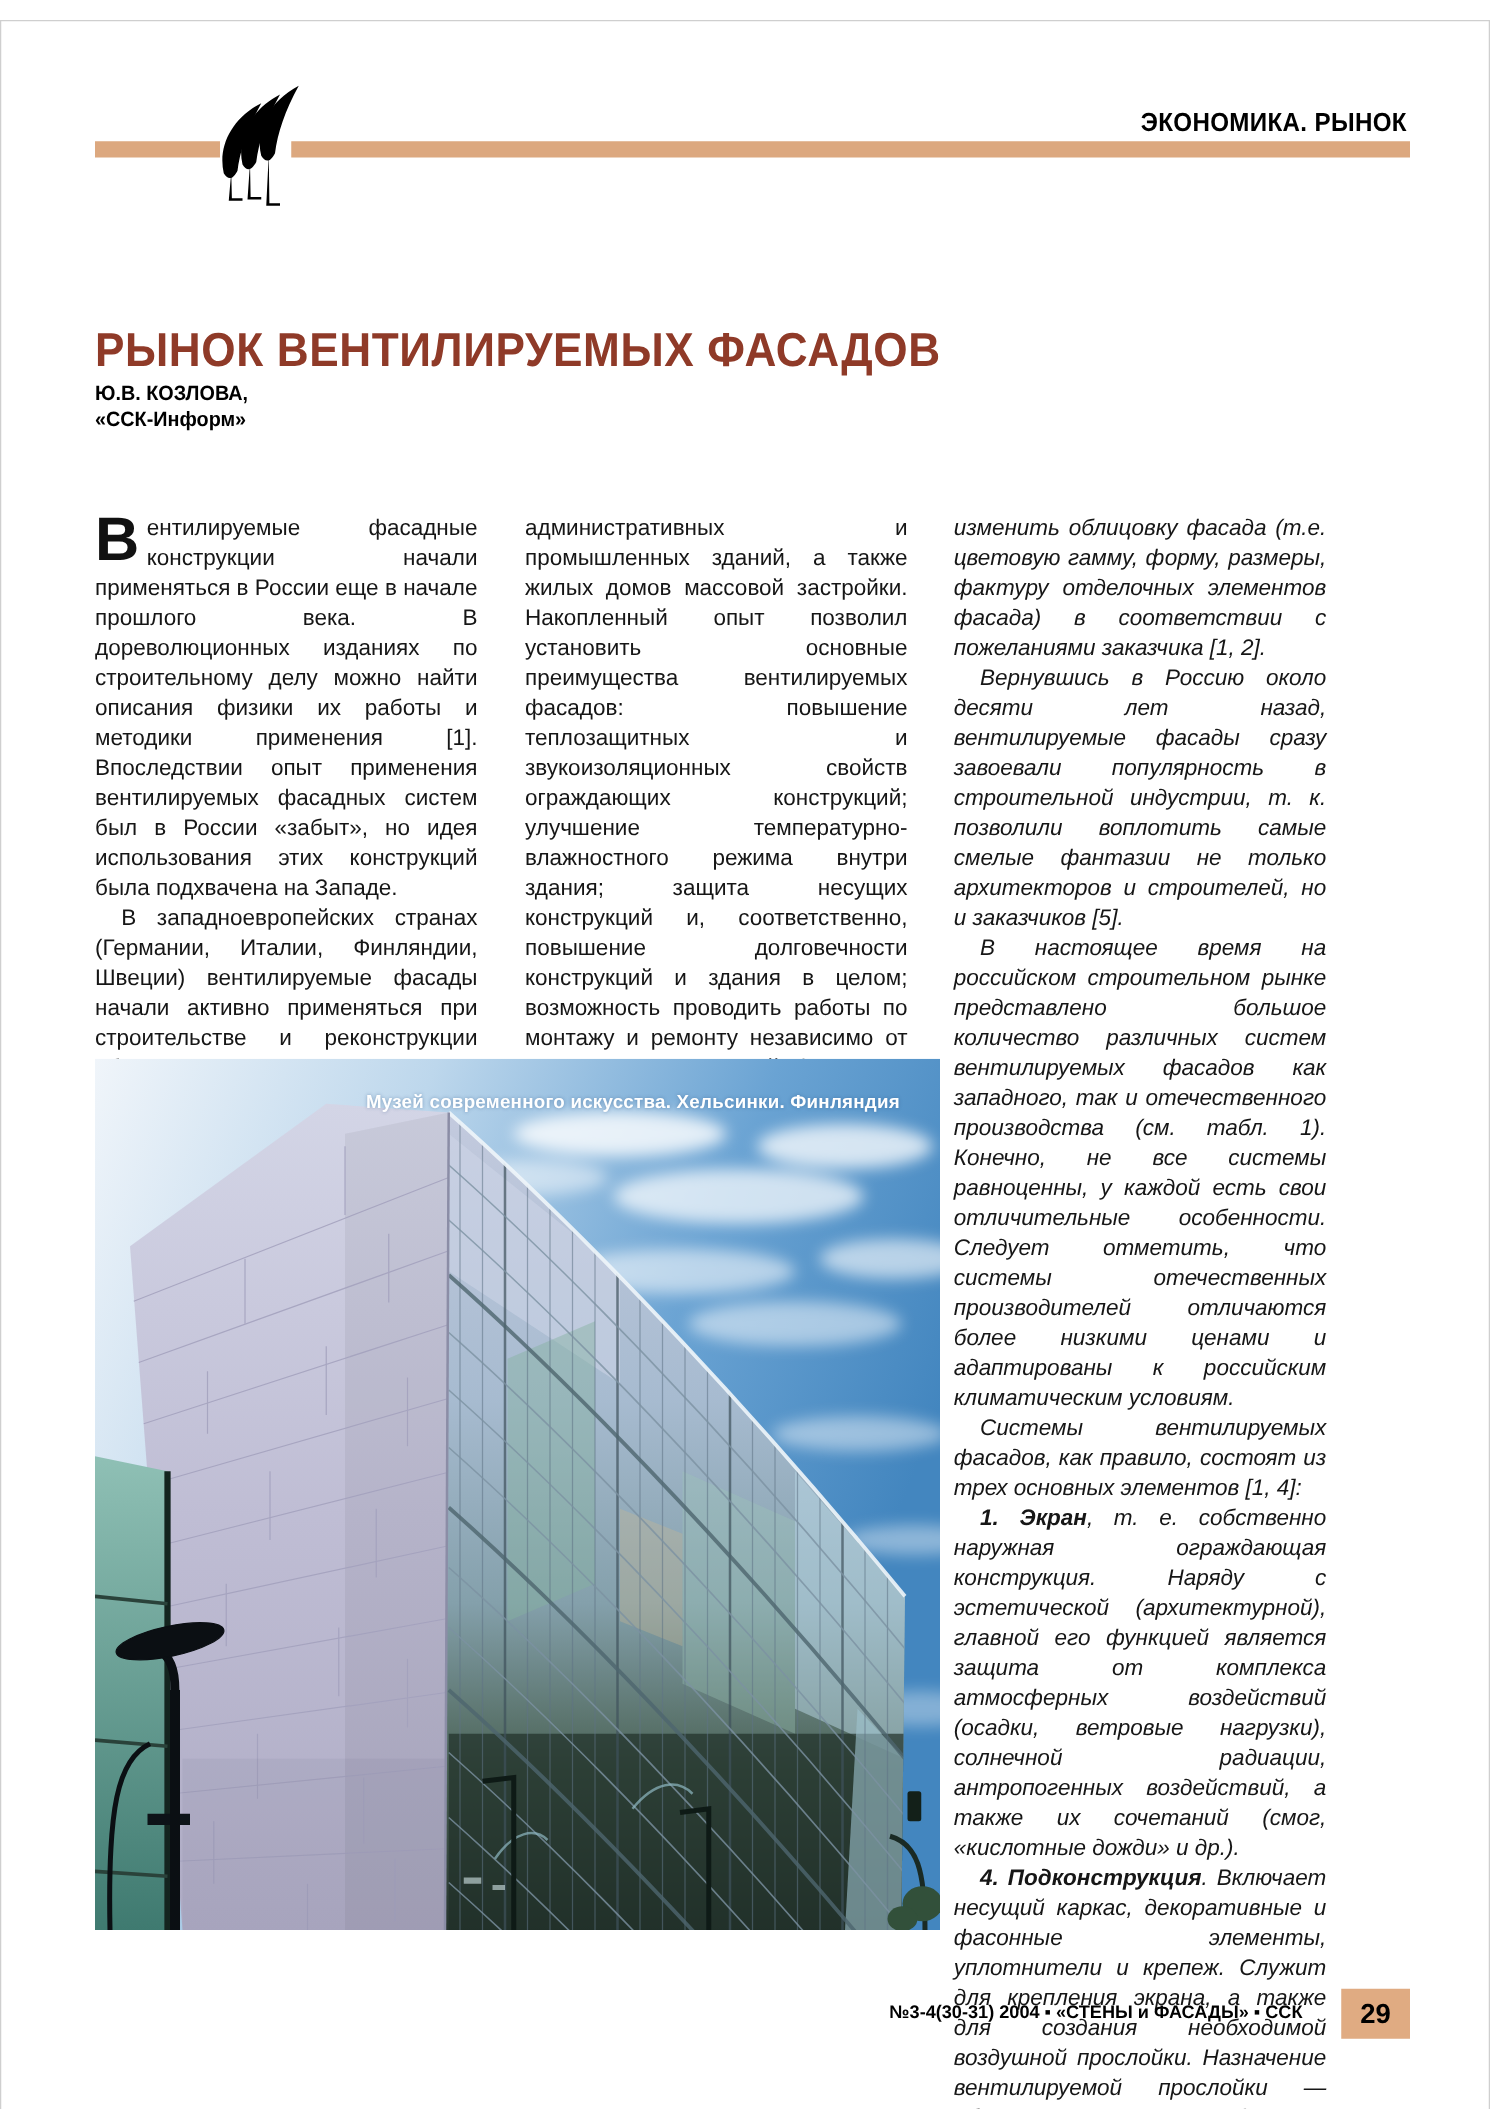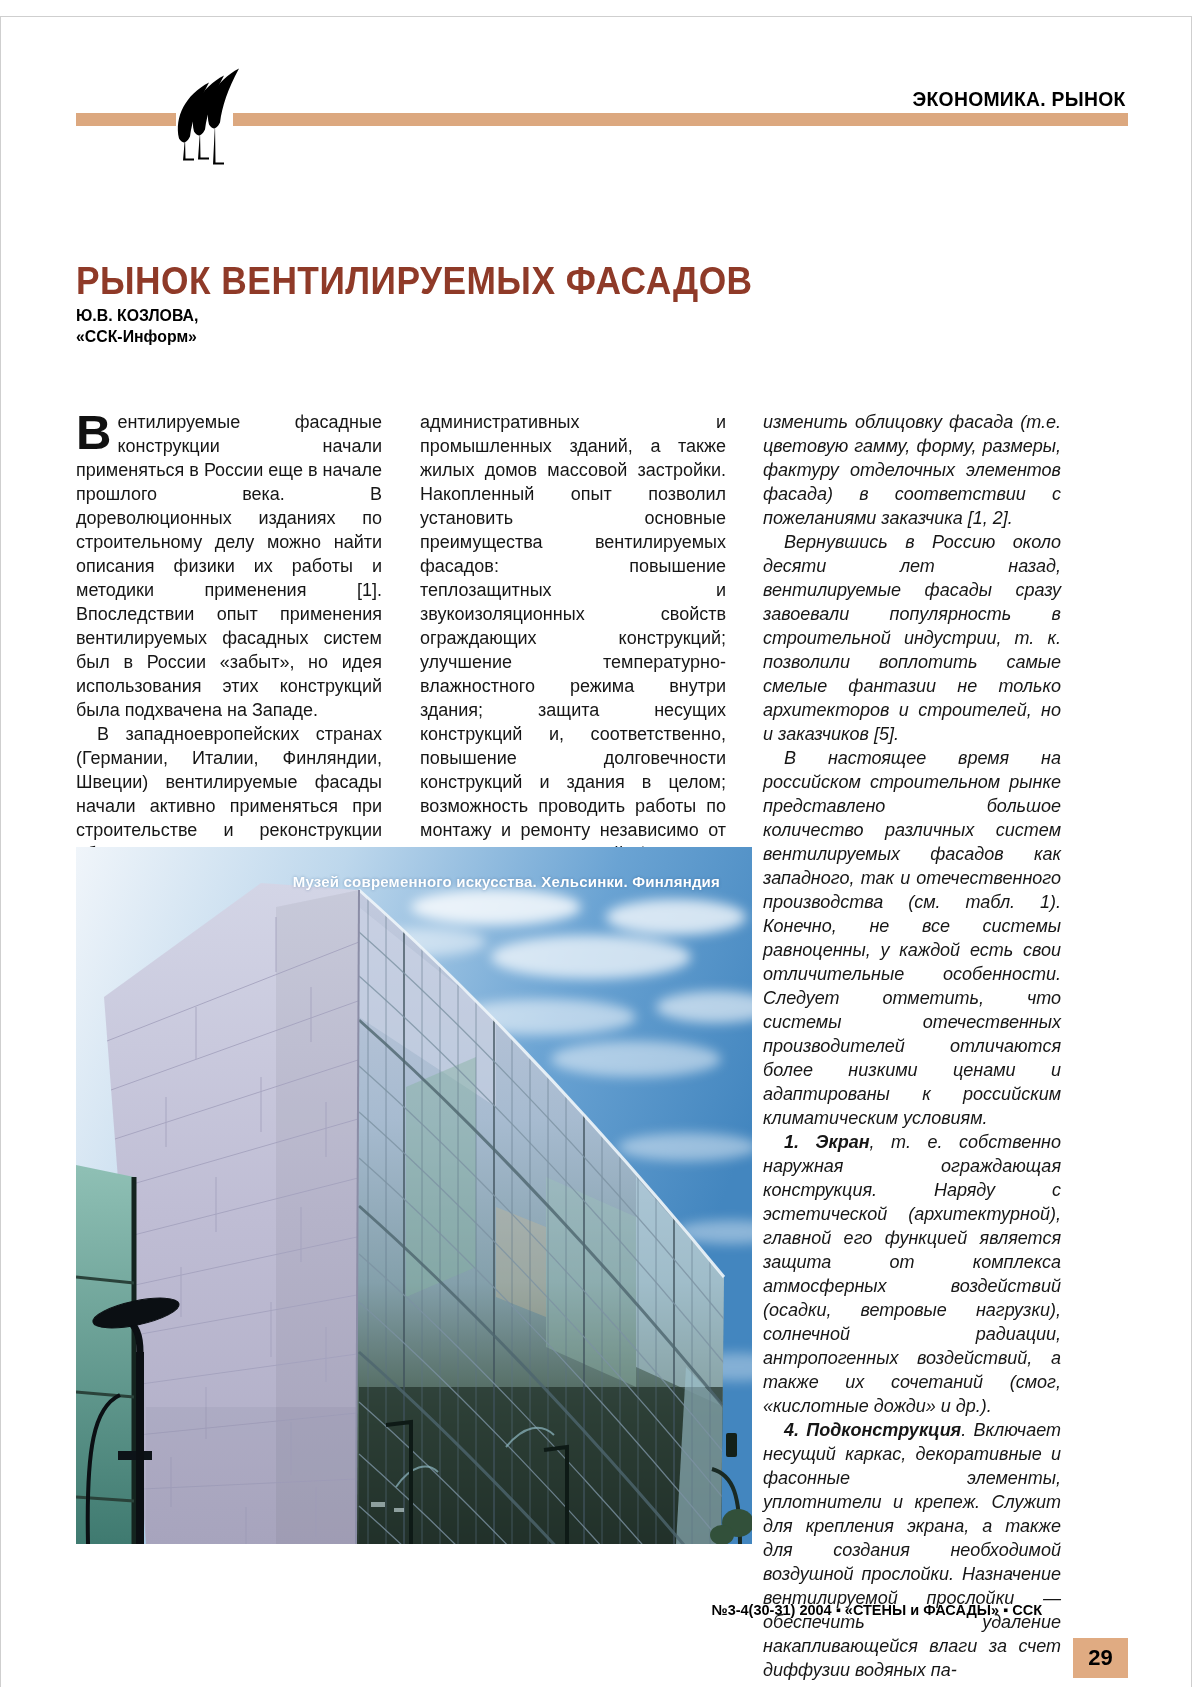--- a/index.html
+++ b/index.html
@@ -36,21 +36,21 @@
   .photo{position:absolute;left:75px;top:830px;width:676px;height:697px;}
   .photo svg{display:block;}
   .photo-caption{
     position:absolute;top:26px;right:32px;color:#ffffff;font-size:15px;font-weight:bold;
     letter-spacing:.2px;text-shadow:0 0 3px rgba(40,80,130,.45);
   }
   .footer-line{
     position:absolute;right:149px;top:1585px;font-size:14.5px;color:#000;white-space:nowrap;font-weight:bold;
   }
   .page-box{
-    position:absolute;left:1072px;top:1621px;width:55px;height:40px;background:#e0ab82;
+    position:absolute;left:1072px;top:1574px;width:55px;height:40px;background:#e0ab82;
     display:flex;align-items:center;justify-content:center;
     font-size:22px;font-weight:bold;color:#000;
   }
 </style>
 </head>
 <body>
 
 <div class="page">
 
   <div class="rule rule-left"></div>
@@ -85,20 +85,21 @@
   </div>
 
   <div class="col col-2">
     <p>административных и промышленных зданий, а также жилых домов массовой застройки. Накопленный опыт позволил установить основные преимущества вентилируемых фасадов: повышение теплозащитных и звукоизоляционных свойств ограждающих конструкций; улучшение температурно-влажностного режима внутри здания; защита несущих конструкций и, соответственно, повышение долговечности конструкций и здания в целом; возможность проводить работы по монтажу и ремонту независимо от сезона. Немаловажный фактор — возможность достаточно мобильно</p>
   </div>
 
   <div class="col col-3">
     <p>изменить облицовку фасада (т.е. цветовую гамму, форму, размеры, фактуру отделочных элементов фасада) в соответствии с пожеланиями заказчика [1, 2].</p>
     <p class="indent">Вернувшись в Россию около десяти лет назад, вентилируемые фасады сразу завоевали популярность в строительной индустрии, т. к. позволили воплотить самые смелые фантазии не только архитекторов и строителей, но и заказчиков [5].</p>
     <p class="indent">В настоящее время на российском строительном рынке представлено большое количество различных систем вентилируемых фасадов как западного, так и отечественного производства (см. табл. 1). Конечно, не все системы равноценны, у каждой есть свои отличительные особенности. Следует отметить, что системы отечественных производителей отличаются более низкими ценами и адаптированы к российским климатическим условиям.</p>
+    <p class="indent">Системы вентилируемых фасадов, как правило, состоят из трех основных элементов [1, 4]:</p>
     <p class="indent"><b>1. Экран</b><span>, т. е. собственно наружная ограждающая конструкция. Наряду с эстетической (архитектурной), главной его функцией является защита от комплекса атмосферных воздействий (осадки, ветровые нагрузки), солнечной радиации, антропогенных воздействий, а также их сочетаний (смог, «кислотные дожди» и др.).</span></p>
     <p class="indent"><b>4. Подконструкция</b><span>. Включает несущий каркас, декоративные и фасонные элементы, уплотнители и крепеж. Служит для крепления экрана, а также для создания необходимой воздушной прослойки. Назначение вентилируемой прослойки — обеспечить удаление накапливающейся влаги за счет диффузии водяных па-</span></p>
   </div>
 
   <figure class="photo" style="margin:0">
     <svg width="676" height="697" viewBox="0 0 676 697">
       <defs>
         <linearGradient id="skyg" x1="0" y1="0" x2="1" y2="0.4">
           <stop offset="0" stop-color="#f0f5fa"></stop>
             <stop offset="0.35" stop-color="#bdd7ec"></stop>

